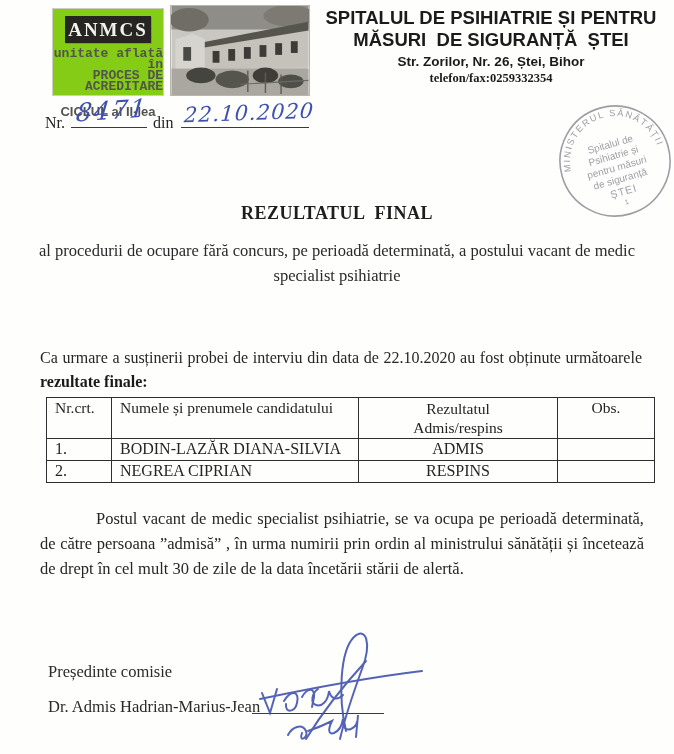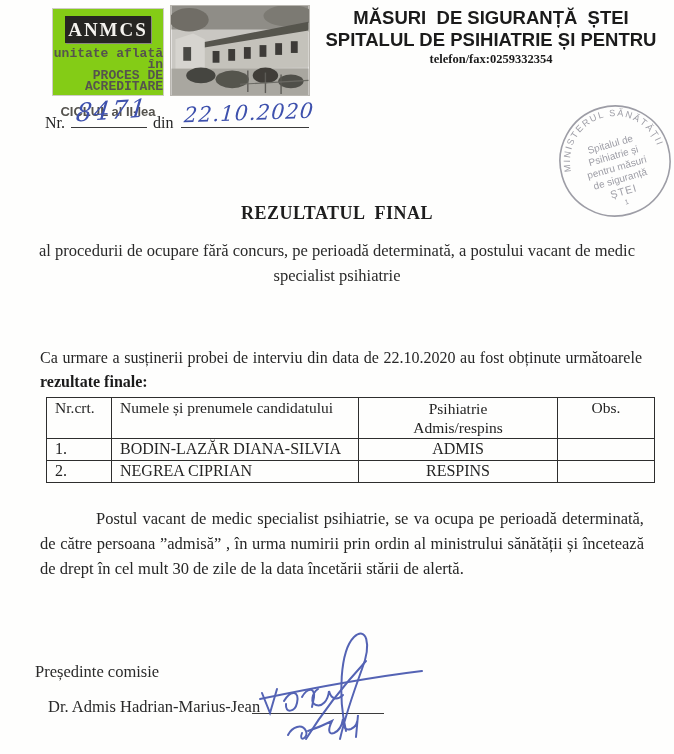--- a/index.html
+++ b/index.html
@@ -61,21 +61,21 @@
   th.h-result,td.c-result{width:182px;text-align:center;}
   th.h-obs,td.c-obs{width:80px;text-align:center;}
   tr.hdr td,tr.hdr th{height:38px;}
   tr.row td{height:19px;font-size:16px;}
   .hdr-2line{line-height:19px;}
 
   .body-par{position:absolute;left:40px;top:506px;width:604px;font-size:16.5px;
     line-height:25px;text-align:justify;text-indent:56px;color:#262626;}
 
   
-  .role{position:absolute;left:35px;top:662px;font-size:16.5px;color:#2a2a2a;}
+  .role{position:absolute;left:48px;top:662px;font-size:16.5px;color:#2a2a2a;}
   .signer{position:absolute;left:48px;top:697px;font-size:16.5px;color:#2a2a2a;}
   .sig-underline{position:absolute;left:252px;top:713px;width:132px;height:1.4px;background:#3c3c3c;}
   .signature{position:absolute;left:248px;top:627px;width:185px;height:125px;}
   .signature svg{display:block;width:100%;height:100%;}
 </style>
 </head>
 <body>
 
 <div class="page">
 
@@ -116,22 +116,23 @@
         <ellipse cx="122" cy="77" rx="13" ry="7" fill="#504f49"></ellipse>
         <line x1="78" y1="66" x2="78" y2="88" stroke="#5b5a54" stroke-width="1.4"></line>
         <line x1="96" y1="68" x2="96" y2="89" stroke="#5b5a54" stroke-width="1.4"></line>
         <line x1="112" y1="70" x2="112" y2="90" stroke="#5b5a54" stroke-width="1.4"></line>
         <line x1="70" y1="80" x2="140" y2="76" stroke="#6b6a64" stroke-width="1.2"></line>
       </g>
     </svg>
   </div>
 
   <div class="org-block">
+    <div class="org-title">SPITALUL DE PSIHIATRIE ȘI PENTRU</div>
     <div class="org-title">MĂSURI  DE SIGURANȚĂ  ȘTEI</div>
-    <div class="org-title">SPITALUL DE PSIHIATRIE ȘI PENTRU</div>
+    <div class="org-address">Str. Zorilor, Nr. 26, Ștei, Bihor</div>
     <div class="org-contact">telefon/fax:0259332354</div>
   </div>
 
   <div class="nr-line">
     <span>Nr.</span><span class="fill-line fill-1"></span><span>din</span><span class="fill-line fill-2"></span>
   </div>
   <div class="hw hw-number">8471</div>
   <div class="hw hw-date">22.10.2020</div>
 
   <div class="stamp">
@@ -156,21 +157,21 @@
   <div class="doc-subtitle">al procedurii de ocupare fără concurs, pe perioadă determinată, a postului vacant de medic specialist psihiatrie</div>
 
   <div class="intro"><span>Ca urmare a susținerii probei de interviu din data de 22.10.2020 au fost obținute următoarele </span><b>rezultate finale:</b></div>
 
   <table class="results">
     <tbody>
         <tr class="hdr">
       <th class="h-nr">Nr.crt.</th>
       <th class="h-name">Numele și prenumele candidatului</th>
       <th class="h-result">
-        <div class="hdr-2line">Psihiatrie</div>
+        <div class="hdr-2line">Rezultatul</div>
         <div class="hdr-2line">Admis/respins</div>
       </th>
       <th class="h-obs">Obs.</th>
     </tr>
     <tr class="row">
       <td class="c-nr">1.</td>
       <td class="c-name">BODIN-LAZĂR DIANA-SILVIA</td>
       <td class="c-result">ADMIS</td>
       <td class="c-obs"></td>
     </tr>

